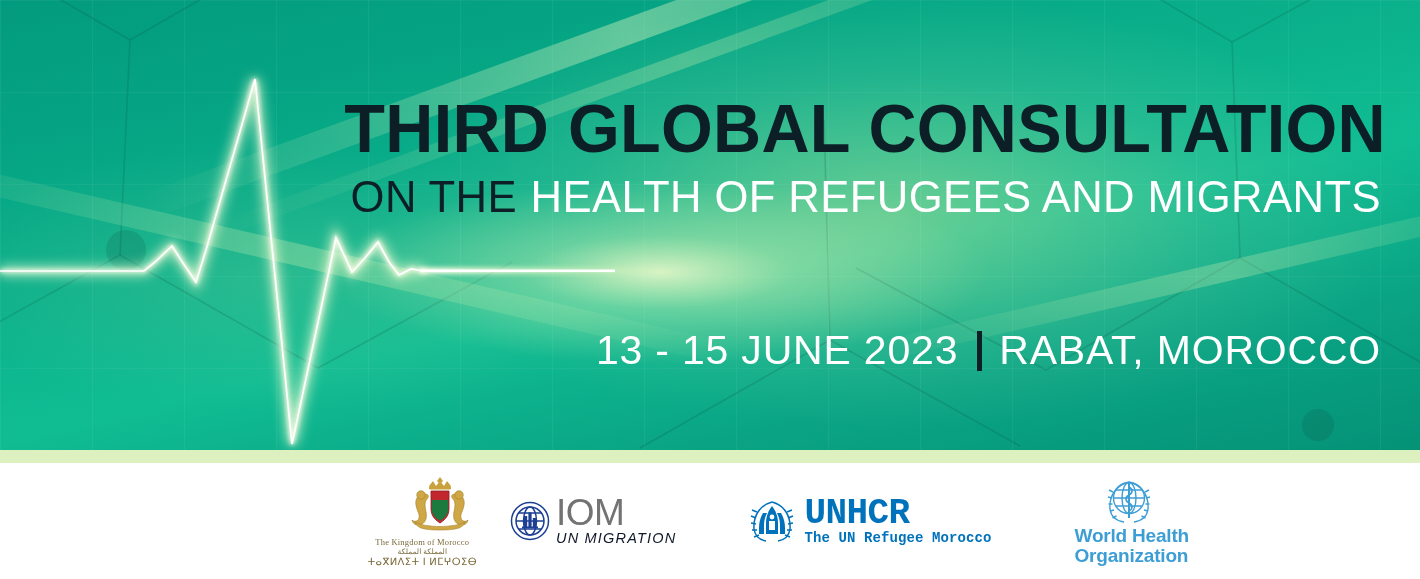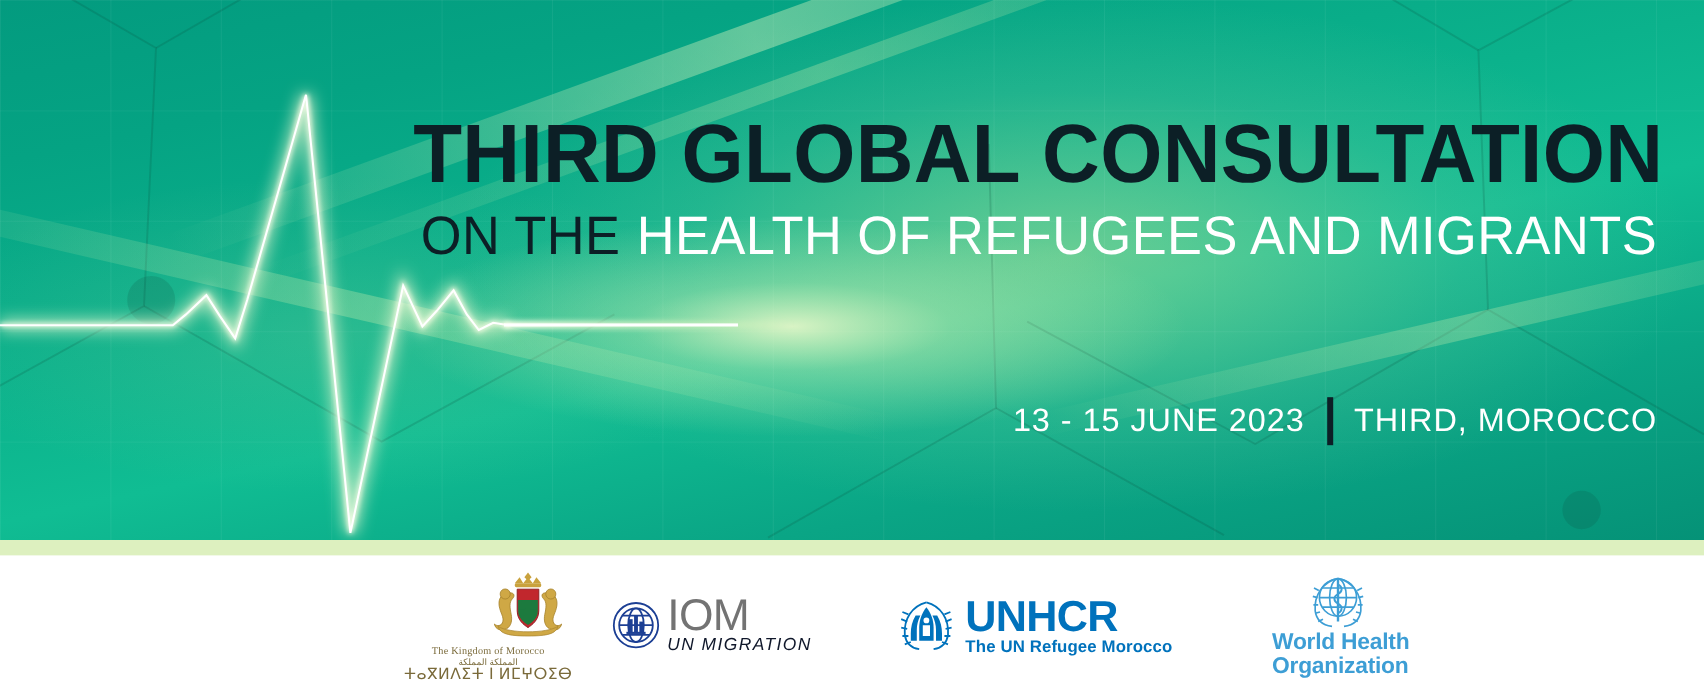--- a/index.html
+++ b/index.html
@@ -48,21 +48,21 @@
     font-size:45px; line-height:45px; font-weight:normal;
     letter-spacing:0.4px;
     transform:scaleX(0.97); transform-origin:100% 50%;
   }
   #subtitle .dark { color:#0c1f26; }
   #subtitle .light { color:#ffffff; }
 
   #dateline {
     position:absolute; left:0; top:330px; width:1381px;
     text-align:right; white-space:nowrap;
-    font-size:27px; line-height:41px; color:#ffffff;
+    font-size:41px; line-height:41px; color:#ffffff;
     letter-spacing:0.8px;
     display:flex; justify-content:flex-end; align-items:center;
   }
   #dateline .bar {
     display:inline-block; width:5px; height:40px; background:#0c1f26;
     margin:0 17px 0 19px; flex:0 0 auto;
   }
 
   
   #strip { position:absolute; left:0; top:450px; width:1420px; height:13px; background:#ddf0bf; }
@@ -73,30 +73,30 @@
   #logos { display:flex; align-items:center; margin-left:317px; }
   .logo { display:flex; align-items:center; }
 
   
   #morocco { flex-direction:column; align-items:flex-end; width:160px; }
   #morocco .cap { text-align:center; margin-top:2px; }
   #morocco .cap .en {
     font-family:"Liberation Serif", serif; font-size:8.5px; color:#7a6a3a; letter-spacing:0.2px;
   }
   #morocco .cap .ar { font-size:7.5px; color:#7a6a3a; line-height:10px; }
-  #morocco .cap .tf { font-size:13px; color:#7a6a3a; line-height:10px; letter-spacing:0.4px; }
+  #morocco .cap .tf { font-size:10px; color:#7a6a3a; line-height:10px; letter-spacing:0.4px; }
 
   
   #iom { margin-left:32px; }
   #iom .block { margin-left:5px; }
   #iom .big { font-size:37px; font-weight:normal; color:#737373; line-height:34px; letter-spacing:-0.5px; }
   #iom .small { font-size:14.5px; color:#0f172a; letter-spacing:1.2px; line-height:16px;font-style:italic; }
 
   
-  #unhcr { margin-left:70px; }
+  #unhcr { margin-left:70px;font-family:Liberation Mono, monospace; }
   #unhcr .block { margin-left:6px; }
   #unhcr .big { font-size:36px; font-weight:bold; color:#0072bc; line-height:33px; letter-spacing:-0.6px; }
   #unhcr .small { font-size:14px; font-weight:bold; color:#0072bc; letter-spacing:0.1px; line-height:16px; }
 
   
   #who { margin-left:78px;flex-direction:column; }
   #who .block { margin-left:5px; }
   #who .l { font-size:19px; font-weight:bold; color:#3d9ed5; line-height:20px; letter-spacing:-0.2px; }
 </style>
 </head>
@@ -179,21 +179,21 @@
       </g>
     </svg>
 
     <div id="title">THIRD GLOBAL CONSULTATION</div>
 
     <div id="subtitle"><span class="dark">ON THE</span><span class="light" style="margin-left:14px;">HEALTH OF REFUGEES AND MIGRANTS</span></div>
 
     <div id="dateline">
       <span>13 - 15 JUNE 2023</span>
       <span class="bar"></span>
-      <span>THIRD, MOROCCO</span>
+      <span>RABAT, MOROCCO</span>
     </div>
   </div>
 
   <div id="strip"></div>
 
   <div id="logobar">
     <div id="logos">
 
       <div class="logo" id="morocco">
         <svg width="74" height="60" viewBox="0 0 74 60">

